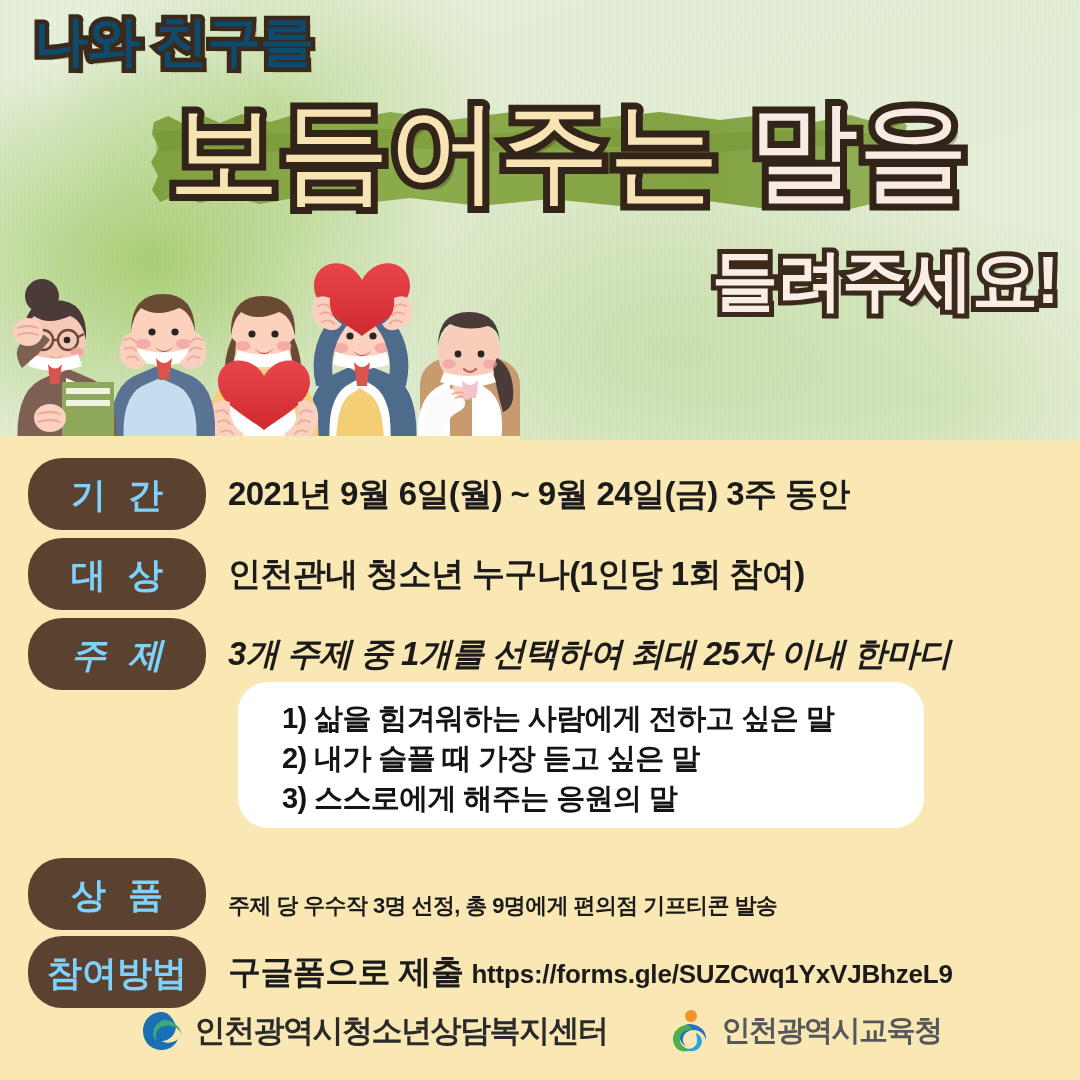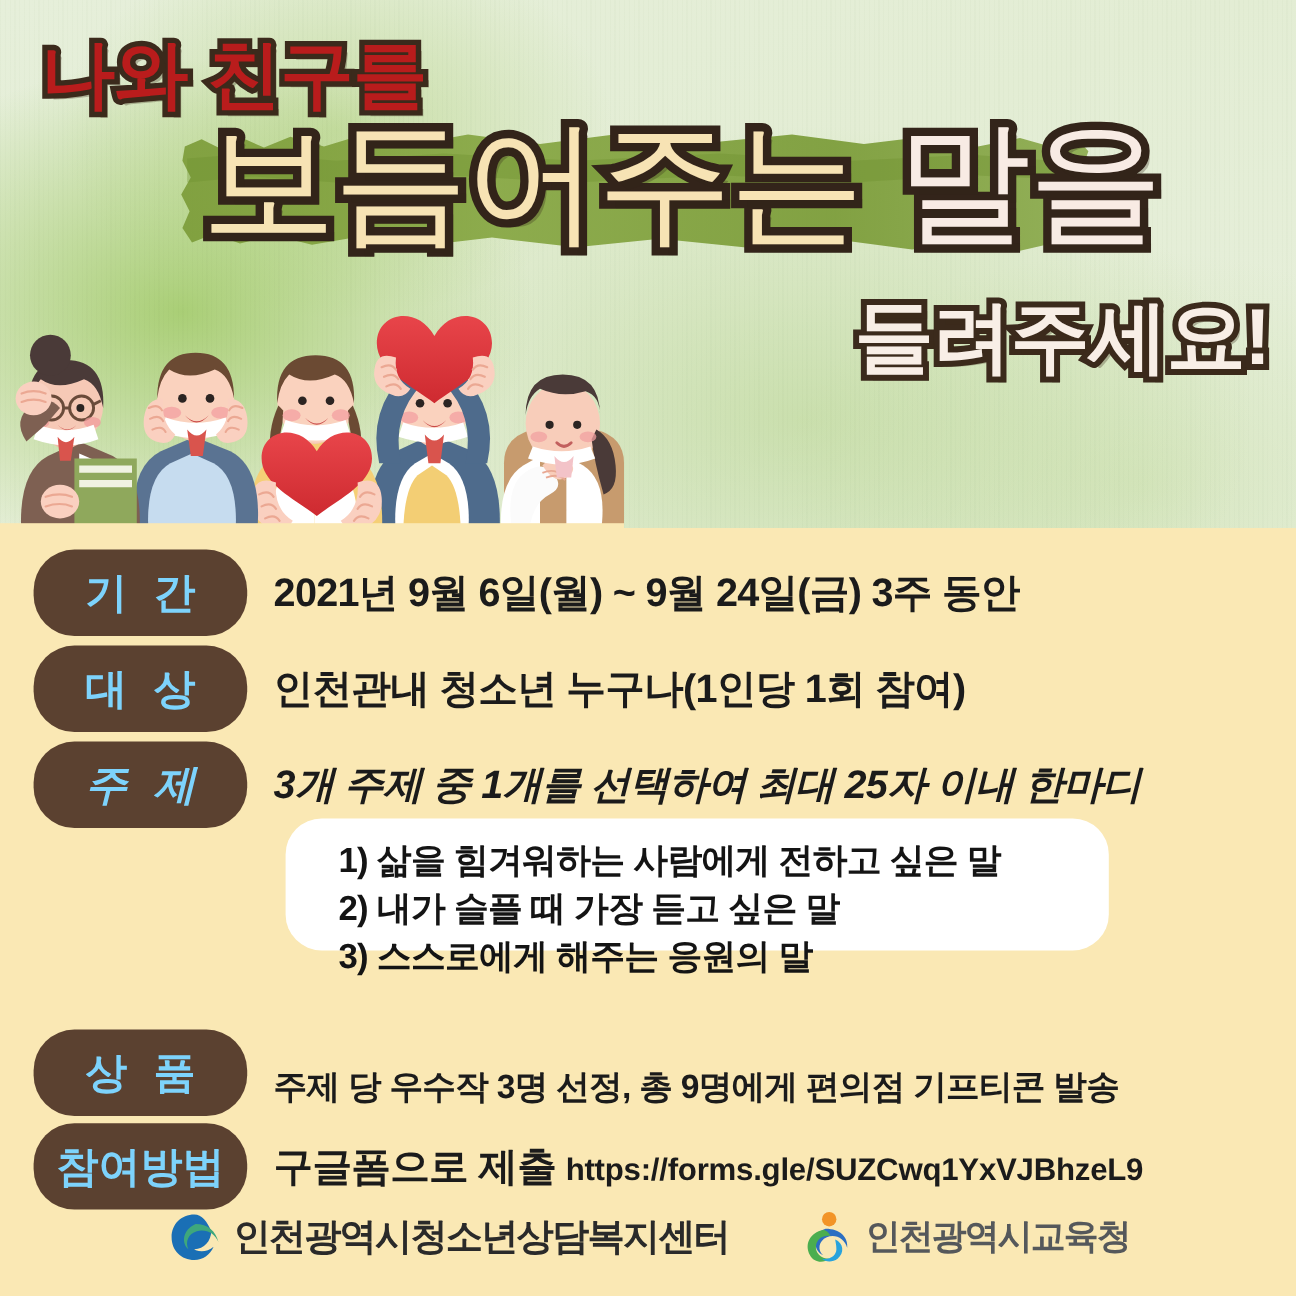--- a/index.html
+++ b/index.html
@@ -39,23 +39,23 @@
   
   .brush{
     position:absolute;left:150px;top:106px;width:760px;height:108px;
     pointer-events:none;
   }
 
   
   .title-wrap{position:absolute;left:0;top:0;width:1080px;height:448px;}
 
   .t-line1{
-    position:absolute;left:34px;top:20px;
-    font-size:62px;font-weight:700;letter-spacing:-1px;
-    color:#b91c1c;
+    position:absolute;left:34px;top:6px;
+    font-size:54px;font-weight:700;letter-spacing:-1px;
+    color:#0c4a6e;
     -webkit-text-stroke:9px #3B2A1C;
     paint-order:stroke fill;
     text-shadow:5px 5px 0 rgba(59,42,28,.30);
     white-space:nowrap;
   }
   .t-line2{
     position:absolute;left:168px;top:96px;
     font-size:112px;font-weight:400;letter-spacing:-2px;
     line-height:1;
     white-space:nowrap;
@@ -103,28 +103,28 @@
     font-size:35px;font-weight:600;line-height:1;
     letter-spacing:0;
     margin-left:28px;
   }
   .pill.spaced{letter-spacing:22px;text-indent:22px;}
   .rowtext{
     margin-left:22px;
     font-size:33px;font-weight:700;color:#1B1B1B;
     letter-spacing:-.6px;white-space:nowrap;
   }
-  .rowtext.small{font-size:28px;margin-top:24px;}
+  .rowtext.small{font-size:22px;margin-top:24px;}
   .rowtext .url{
     font-size:26px;font-weight:700;letter-spacing:-.2px;margin-left:8px;
   }
 
   
   .card{
-    position:absolute;left:238px;top:682px;width:686px;height:110px;
+    position:absolute;left:238px;top:682px;width:686px;height:146px;
     background:#FFFFFF;border-radius:30px;
   }
   .card ol{
     margin:0;padding:16px 0 0 44px;list-style:none;
   }
   .card li{
     font-size:29px;font-weight:700;color:#141414;
     letter-spacing:-.6px;line-height:1.38;white-space:nowrap;
   }
 

